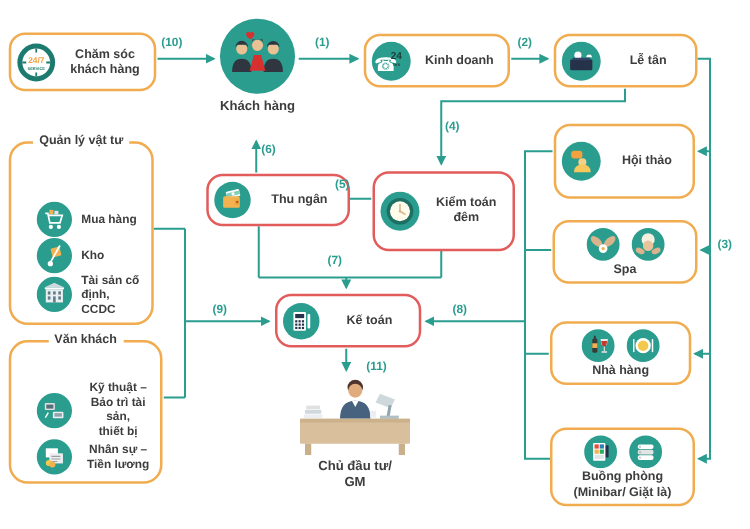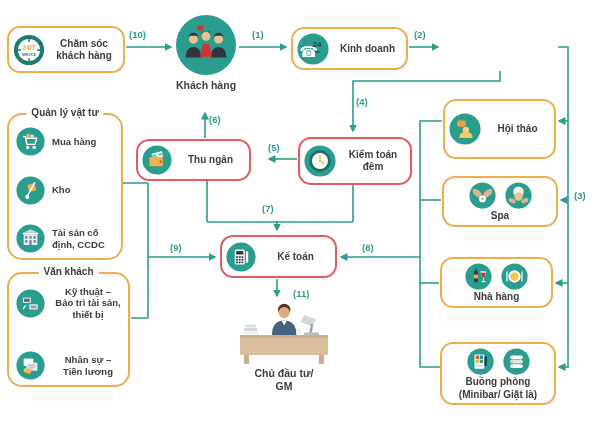--- a/index.html
+++ b/index.html
@@ -11,21 +11,21 @@
         padding:2px 4px;gap:4px;z-index:2;}
   .node.red{border-color:#e25c5c;}
   .node.col{flex-direction:column;justify-content:center;gap:1px;}
   .lbl{font-weight:bold;color:#3d3d3d;font-size:10px;line-height:1.2;
        white-space:pre-line;flex:1;text-align:center;}
   .sub{font-weight:bold;color:#3d3d3d;font-size:10px;line-height:1.1;text-align:center;}
   .irow{display:flex;gap:9px;align-items:center;justify-content:center;}
   .num{position:absolute;color:#2a9d8f;font-weight:bold;font-size:9.5px;z-index:3;}
   .grp{position:absolute;border:2.5px solid #f0ac4e;border-radius:15px;background:#fff;
        box-sizing:border-box;z-index:2;display:flex;flex-direction:column;
-       justify-content:space-between;padding:12px 4px 5px 7px;}
+       justify-content:flex-end;padding:12px 4px 5px 20px;}
   .gtitle{position:absolute;top:-8px;left:50%;transform:translateX(-50%);background:#fff;
           padding:0 5px;font-weight:bold;font-size:10px;color:#3d3d3d;white-space:nowrap;}
   .item{display:flex;align-items:center;gap:7px;}
   .item .lbl{text-align:left;font-size:9.5px;}
   .item .lbl.ctr{text-align:center;}
   .caption{position:absolute;font-weight:bold;color:#3d3d3d;text-align:center;
            white-space:pre-line;z-index:2;font-size:10.5px;line-height:1.25;}
   svg{display:block;}
 </style>
 </head>
@@ -114,20 +114,33 @@
       <svg width="32" height="32" viewBox="0 0 36 36">
         <circle cx="18" cy="18" r="17.5" fill="#2a9d8f"></circle>
         <text x="13" y="27" font-size="17" fill="#ffffff" font-family="DejaVu Sans, sans-serif" text-anchor="middle">☎</text>
         <text x="22.5" y="16" text-anchor="middle" font-size="9" font-weight="bold" fill="#1d3b36" font-family="Liberation Sans, sans-serif">24</text>
         <text x="23" y="22" text-anchor="middle" font-size="4" font-weight="bold" fill="#1d3b36" font-family="Liberation Sans, sans-serif">hrs</text>
       </svg>
     </span>
     <span class="lbl">Kinh doanh</span>
   </div>
 
+  <div class="node" style="left:443px;top:27px;width:115px;height:43px">
+    <span>
+      <svg width="32" height="32" viewBox="0 0 36 36">
+        <circle cx="18" cy="18" r="17.5" fill="#2a9d8f"></circle>
+        <circle cx="15" cy="12.5" r="3.2" fill="#fff"></circle>
+        <path d="M11.5 17 q3.5-2.5 7 0 z" fill="#fff"></path>
+        <path d="M22.5 14.5 a2.6 2.6 0 0 1 5.2 0 z" fill="#fff"></path>
+        <rect x="8" y="16.5" width="20" height="9.5" rx="1" fill="#26324a"></rect>
+        <rect x="10" y="14.8" width="16" height="2.2" rx="1" fill="#324363"></rect>
+      </svg>
+    </span>
+    <span class="lbl">Lễ tân</span>
+  </div>
 
   <div class="node" style="left:443px;top:99px;width:113px;height:60px">
     <span>
       <svg width="32" height="32" viewBox="0 0 36 36">
         <circle cx="18" cy="18" r="17.5" fill="#2a9d8f"></circle>
         <rect x="9" y="8.5" width="10" height="7" rx="2.5" fill="#f2a13e"></rect>
         <circle cx="19" cy="19" r="3.6" fill="#f7d08a"></circle>
         <path d="M11.5 28 q0-7 7.5-7 q7.5 0 7.5 7 z" fill="#f7c85e"></path>
       </svg>
     </span>
@@ -291,38 +304,38 @@
           </g>
           <circle cx="12.5" cy="24" r="3" fill="#f2c94c"></circle>
           <circle cx="16" cy="25.5" r="3" fill="#f2b24f"></circle>
         </svg>
       </span>
       <span class="lbl ctr">Nhân sự –
 Tiền lương</span>
     </div>
   </div>
 
-  <div class="node red" style="left:136px;top:139px;width:115px;height:42px">
+  <div class="node red" style="left:165px;top:139px;width:115px;height:42px">
     <span>
       <svg width="30" height="30" viewBox="0 0 36 36">
         <circle cx="18" cy="18" r="17.5" fill="#2a9d8f"></circle>
         <g transform="rotate(-14 19 12)">
           <rect x="12" y="8.5" width="13" height="7" rx="1" fill="#fff"></rect>
           <rect x="12" y="10.3" width="13" height="3.4" fill="#7dcfb6"></rect>
           <circle cx="18.5" cy="12" r="1.5" fill="#fff"></circle>
         </g>
         <rect x="9" y="14.5" width="16" height="11" rx="1.6" fill="#f2b24f"></rect>
         <rect x="20" y="17.5" width="5" height="5" rx="1" fill="#e8a63c"></rect>
         <circle cx="22.5" cy="20" r="1.1" fill="#c0392b"></circle>
       </svg>
     </span>
     <span class="lbl">Thu ngân</span>
   </div>
 
-  <div class="node red" style="left:298px;top:137px;width:114px;height:48px">
+  <div class="node red" style="left:298px;top:137px;width:114px;height:64px">
     <span>
       <svg width="32" height="32" viewBox="0 0 36 36">
         <circle cx="18" cy="18" r="17.5" fill="#2a9d8f"></circle>
         <circle cx="18" cy="18" r="12" fill="#1d6e63"></circle>
         <circle cx="18" cy="18" r="9" fill="#fffceb"></circle>
         <path d="M18 11.5 V18 L23 21" stroke="#d9b38c" stroke-width="1.4" fill="none"></path>
         <circle cx="18" cy="18" r="1.1" fill="#d9b38c"></circle>
       </svg>
     </span>
     <span class="lbl">Kiểm toán

